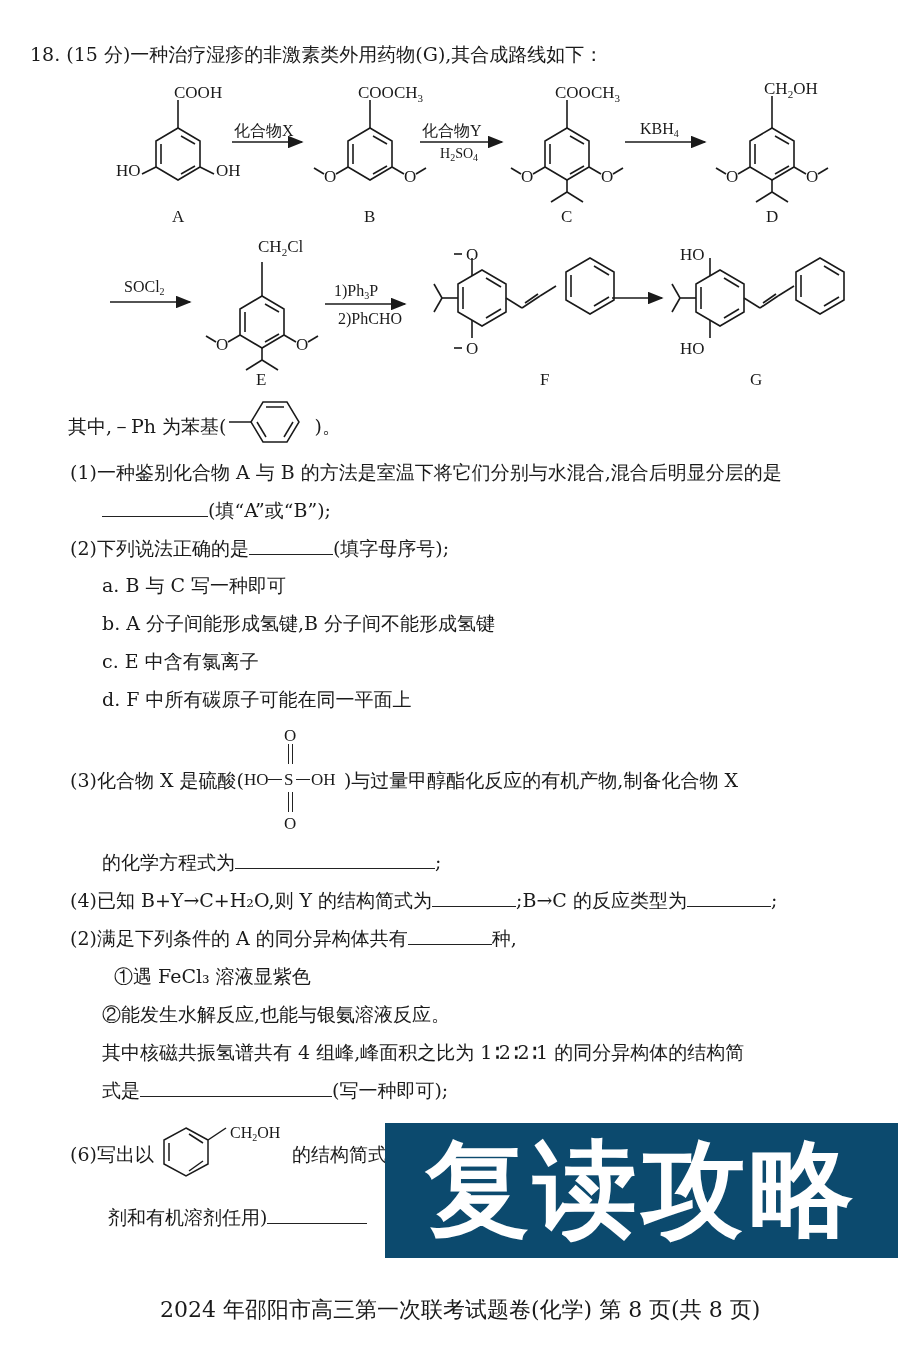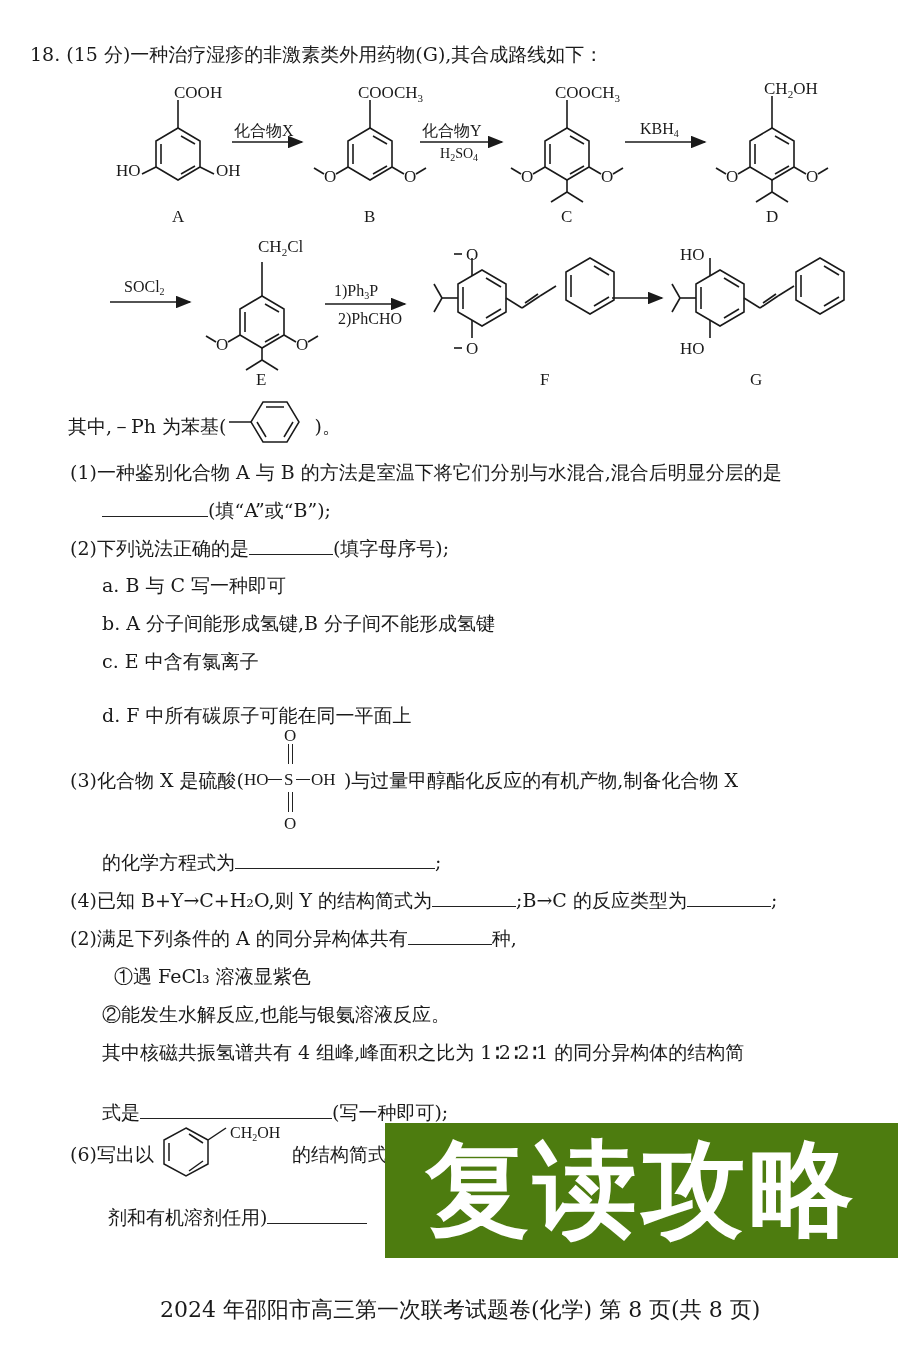--- a/index.html
+++ b/index.html
@@ -3,21 +3,21 @@
 <meta charset="utf-8">
 <style>
   html, body { margin:0; padding:0; }
   body { width:900px; height:1354px; background:#ffffff; position:relative; overflow:hidden;
          font-family:"DejaVu Serif","Liberation Serif",serif; color:#1a1a1a; }
   .abs { position:absolute; }
   .txt { font-size:19px; white-space:nowrap; line-height:24px; }
   .blank { display:inline-block; border-bottom:1.3px solid #222; height:18px; vertical-align:baseline; }
   .chem { font-family:"Liberation Serif","DejaVu Serif",serif; font-size:17px; }
   svg text { font-family:"Liberation Serif","DejaVu Serif",serif; fill:#1a1a1a; }
-  .banner { position:absolute; left:385px; top:1123px; width:513px; height:135px; background:#4d7c0f; }
+  .banner { position:absolute; left:385px; top:1123px; width:513px; height:135px; background:#0c4a6e; }
   .banner-text { position:absolute; left:0; top:0; width:100%; height:100%; display:flex; align-items:center; justify-content:center;
                  color:#fff; font-family:"DejaVu Sans","Liberation Sans",sans-serif; font-size:104px; font-weight:bold; letter-spacing:4px; }
 </style>
 </head>
 <body>
 
 <div class="abs txt" style="left:30px; top:42px;">
   <span>18.</span>
   <span>(15 分)</span><span>一种治疗湿疹的非激素类外用药物(G),其合成路线如下：</span>
 </div>
@@ -202,40 +202,40 @@
 <div class="abs txt" style="left:102px; top:498px;text-align:center;">
   <span class="blank" style="width:106px;"></span><span>(填“A”或“B”);</span>
 </div>
 
 <div class="abs txt" style="left:70px; top:536px;">
   <span>(2)下列说法正确的是</span><span class="blank" style="width:84px;"></span><span>(填字母序号);</span>
 </div>
 <div class="abs txt" style="left:102px; top:573px;">a. B 与 C 写一种即可</div>
 <div class="abs txt" style="left:102px; top:611px;">b. A 分子间能形成氢键,B 分子间不能形成氢键</div>
 <div class="abs txt" style="left:102px; top:649px;">c. E 中含有氯离子</div>
-<div class="abs txt" style="left:102px; top:687px;margin-top:16px;">d. F 中所有碳原子可能在同一平面上</div>
+<div class="abs txt" style="left:102px; top:687px;">d. F 中所有碳原子可能在同一平面上</div>
 
 <div class="abs txt" style="left:70px; top:768px;">
   <span>(3)化合物 X 是硫酸(</span><span style="display:inline-block; position:relative; width:100px;"><span class="chem" style="position:absolute; left:0; top:0;">HO</span><span style="position:absolute; left:24px; top:11px; width:14px; border-top:1.3px solid #222;"></span><span class="chem" style="position:absolute; left:40px; top:0;">S</span><span style="position:absolute; left:52px; top:11px; width:14px; border-top:1.3px solid #222;"></span><span class="chem" style="position:absolute; left:67px; top:0;">OH</span><span class="chem" style="position:absolute; left:40px; top:-44px;">O</span><span style="position:absolute; left:44px; top:-24px; width:3px; height:20px; border-left:1.2px solid #222; border-right:1.2px solid #222;"></span><span class="chem" style="position:absolute; left:40px; top:44px;">O</span><span style="position:absolute; left:44px; top:24px; width:3px; height:20px; border-left:1.2px solid #222; border-right:1.2px solid #222;"></span>&nbsp;</span><span>)与过量甲醇酯化反应的有机产物,制备化合物 X</span>
 </div>
 <div class="abs txt" style="left:102px; top:850px;">
   <span>的化学方程式为</span><span class="blank" style="width:200px;"></span><span>;</span>
 </div>
 
 <div class="abs txt" style="left:70px; top:888px;">
   <span>(4)已知 B+Y→C+H₂O,则 Y 的结构简式为</span><span class="blank" style="width:84px;"></span><span>;B→C 的反应类型为</span><span class="blank" style="width:84px;"></span><span>;</span>
 </div>
 
 <div class="abs txt" style="left:70px; top:926px;">
   <span>(2)满足下列条件的 A 的同分异构体共有</span><span class="blank" style="width:84px;"></span><span>种,</span>
 </div>
 <div class="abs txt" style="left:114px; top:964px;">①遇 FeCl₃ 溶液显紫色</div>
 <div class="abs txt" style="left:102px; top:1002px;">②能发生水解反应,也能与银氨溶液反应。</div>
 <div class="abs txt" style="left:102px; top:1040px;">其中核磁共振氢谱共有 4 组峰,峰面积之比为 1∶2∶2∶1 的同分异构体的结构简</div>
-<div class="abs txt" style="left:102px; top:1078px;margin-top:22px;">
+<div class="abs txt" style="left:102px; top:1078px;">
   <span>式是</span><span class="blank" style="width:192px;"></span><span>(写一种即可);</span>
 </div>
 
 <div class="abs txt" style="left:70px; top:1142px;">(6)写出以</div>
 <svg class="abs" style="left:160px; top:1118px;" width="130" height="72" stroke="#1a1a1a" stroke-width="1.5" fill="none">
   <polygon points="26,10 48,22 48,46 26,58 4,46 4,22"></polygon>
   <line x1="9" y1="25" x2="9" y2="43"></line>
     <line x1="43" y1="25" x2="29" y2="16"></line>
     <line x1="29" y1="53" x2="43" y2="43"></line>
   <line x1="48" y1="22" x2="66" y2="10"></line>

